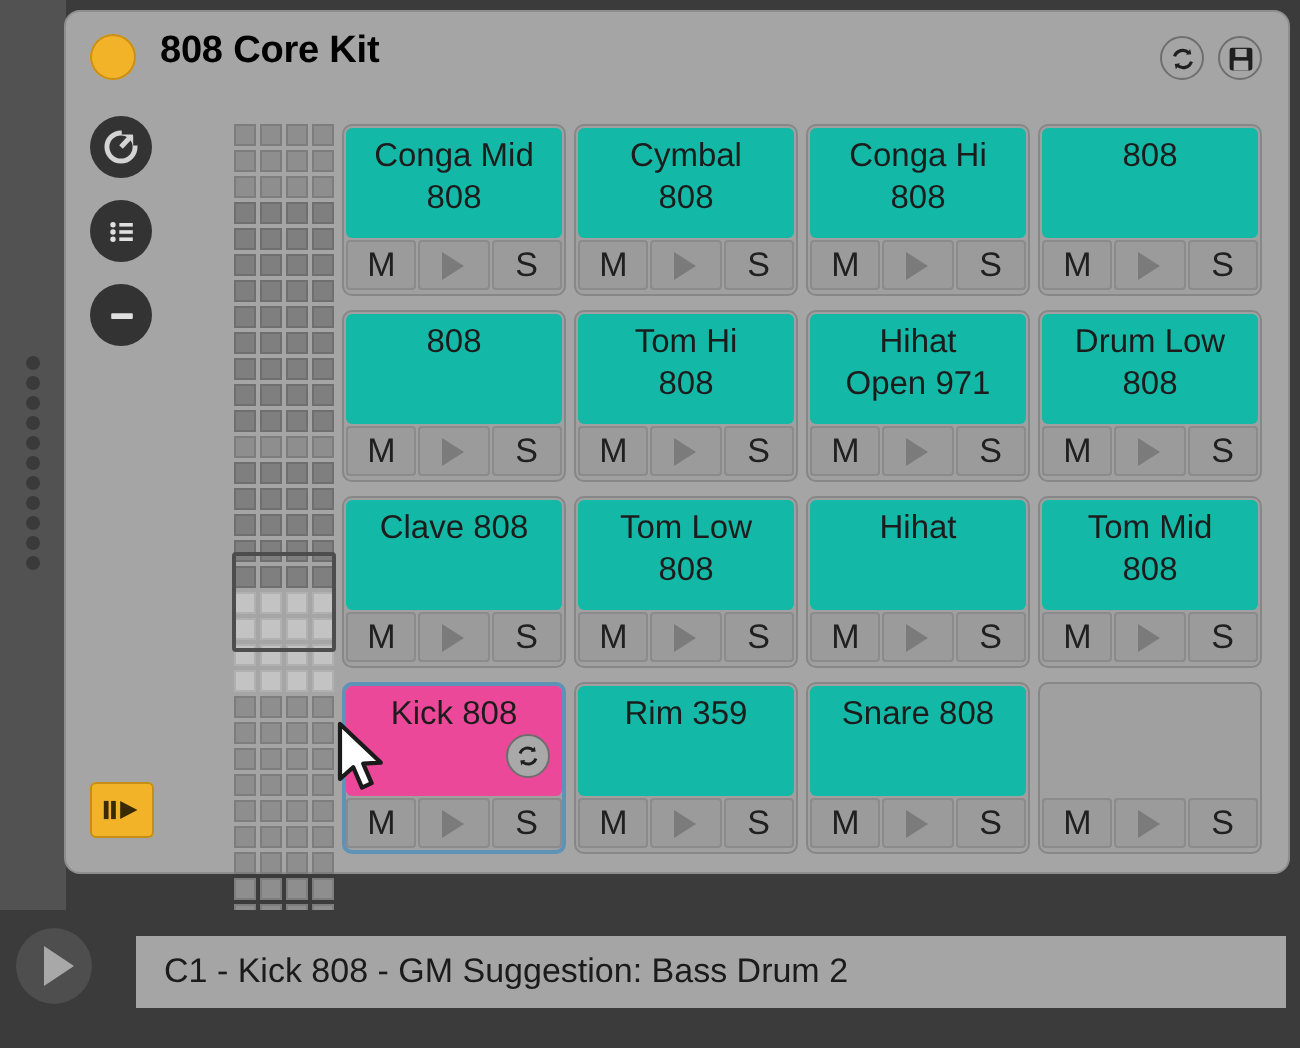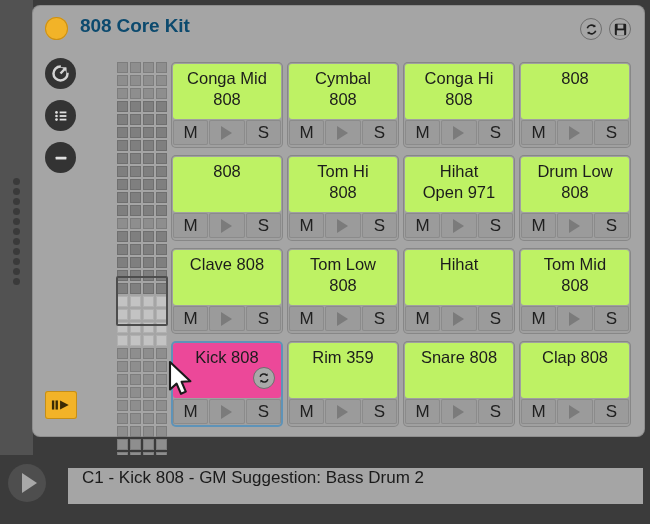--- a/index.html
+++ b/index.html
@@ -63,21 +63,21 @@
     width: 23px; height: 23px;
     border-radius: 50%;
     background: #f2b328;
     box-shadow: inset 0 0 0 1px #c98f18;
   }
   .title-text {
     position: absolute;
     left: 47px; top: 9px;
     font-size: 19px;
     font-weight: bold;
-    color: #0c4a6e;
+    color: #000000;
     letter-spacing: -0.1px;
     white-space: nowrap;
   }
   .title-btn {
     position: absolute;
     top: 12px;
     width: 22px; height: 22px;
     border-radius: 50%;
     border: 1.5px solid #6e6e6e;
     box-sizing: border-box;
@@ -157,21 +157,21 @@
     width: 112px; height: 86px;
     border-radius: 5px;
     background: #a0a0a0;
     box-shadow: inset 0 0 0 1px #878787;
     overflow: hidden;
   }
   .pad-name {
     position: absolute;
     left: 2px; top: 2px;
     width: 108px; height: 55px;
-    background: #bef264;
+    background: #14b8a6;
     border-radius: 3px;
     color: #1c1c1c;
     font-size: 16.5px;
     line-height: 21px;
     text-align: center;
     padding-top: 4px;
     box-sizing: border-box;
   }
   .pad.selected .pad-name { background: #ec4899; }
   .pad.selected { box-shadow: inset 0 0 0 2px #5e93b8; }
@@ -235,20 +235,21 @@
     border-left: 15px solid #a8a8a8;
     border-top: 10px solid transparent;
     border-bottom: 10px solid transparent;
   }
   .status-bar {
     position: absolute;
     left: 68px; top: 468px;
     width: 575px; height: 36px;
     background: #a5a5a5;
     display: flex;
+    align-items: center;
     padding-left: 14px;
     box-sizing: border-box;
     font-size: 17px;
     color: #1b1b1b;
   }
 
   
   .cursor {
     position: absolute;
     left: 168px; top: 360px;
@@ -657,23 +658,20 @@
           </div>
           <div class="pad-ctrls">
             <div class="pad-btn">M</div>
             <div class="pad-btn">
               <span class="tri"></span>
             </div>
             <div class="pad-btn">S</div>
           </div>
         </div>
         <div class="pad">
-          <div class="pad-name">
-            <div>Clap 808</div>
-          </div>
           <div class="pad-ctrls">
             <div class="pad-btn">M</div>
             <div class="pad-btn">
               <span class="tri"></span>
             </div>
             <div class="pad-btn">S</div>
           </div>
         </div>
       </div>
 

